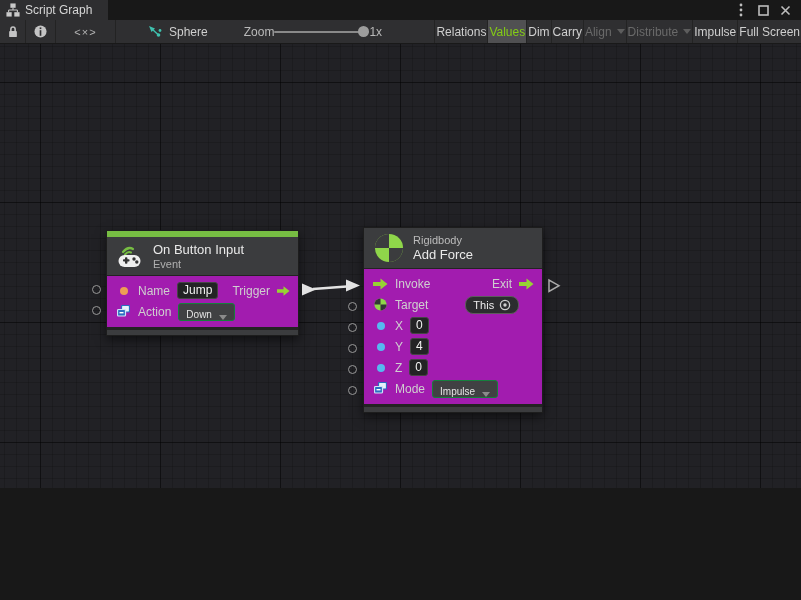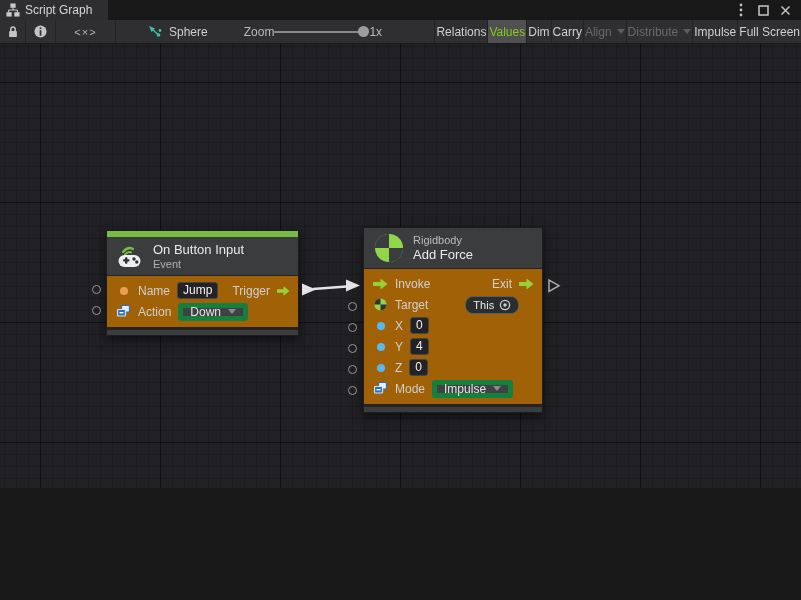--- a/index.html
+++ b/index.html
@@ -42,28 +42,28 @@
   }
 
   
   .node { position:absolute; background:#323335; box-shadow:0 4px 10px rgba(0,0,0,0.55); border:1px solid #1d1d1d; }
   .colorbar { height:6px; }
   .nheader { background:#3b3c3e; padding:5px 10px; display:flex; align-items:center; gap:9px; }
   .ntitles { display:flex; flex-direction:column; gap:1px; }
   .ntitle { font-size:13px; color:#e9e9e9; }
   .nsub { font-size:11px; color:#b0b0b0; }
   .nsuper { font-size:11px; color:#bcbcbc; }
-  .nbody { border-top:1px solid #232323; background:#a16207; padding:4px 0 5px; }
+  .nbody { border-top:1px solid #232323; background:#a21caf; padding:4px 0 5px; }
   .prow { height:21px; display:flex; align-items:center; padding:0 8px 0 9px; gap:7px; font-size:12px; color:#cfcfcf; }
   .picon { width:15px; display:flex; justify-content:center; align-items:center; flex:0 0 auto; }
   .spacer { flex:1; }
   .dot { width:8px; height:8px; border-radius:50%; }
   .field { background:#232325; border:1px solid #454545; border-radius:3px; color:#f2f2f2; font-size:12px; height:17px; line-height:15px; padding:0 5px; }
   .numfield { min-width:17px; }
-  .dropdown { background:#404143; border:5px solid #15803d; border-radius:3px; height:18px; display:flex; align-items:center; gap:7px; padding:0 7px; color:#e4e4e4; font-size:12px; }
+  .dropdown { background:#404143; border:1px solid #15803d; border-radius:3px; height:18px; display:flex; align-items:flex-end; gap:7px; padding:0 7px; color:#e4e4e4; font-size:10px; }
   .objfield { background:#2c2d2f; border:1px solid #5c5c5c; border-radius:8px; height:18px; display:flex; align-items:center; gap:5px; padding:0 7px; color:#ececec; font-size:11px;margin-left:30px; }
   .nfooter { height:8px; background:#3b3c3e; border-top:3px solid #232323; }
 
   .port-circle { position:absolute; width:9px; height:9px; border-radius:50%; border:1.5px solid #989898; background:transparent; }
   .overlay { position:absolute; left:0; top:0; pointer-events:none; }
 </style>
 </head>
 <body>
 
 <div class="window">

